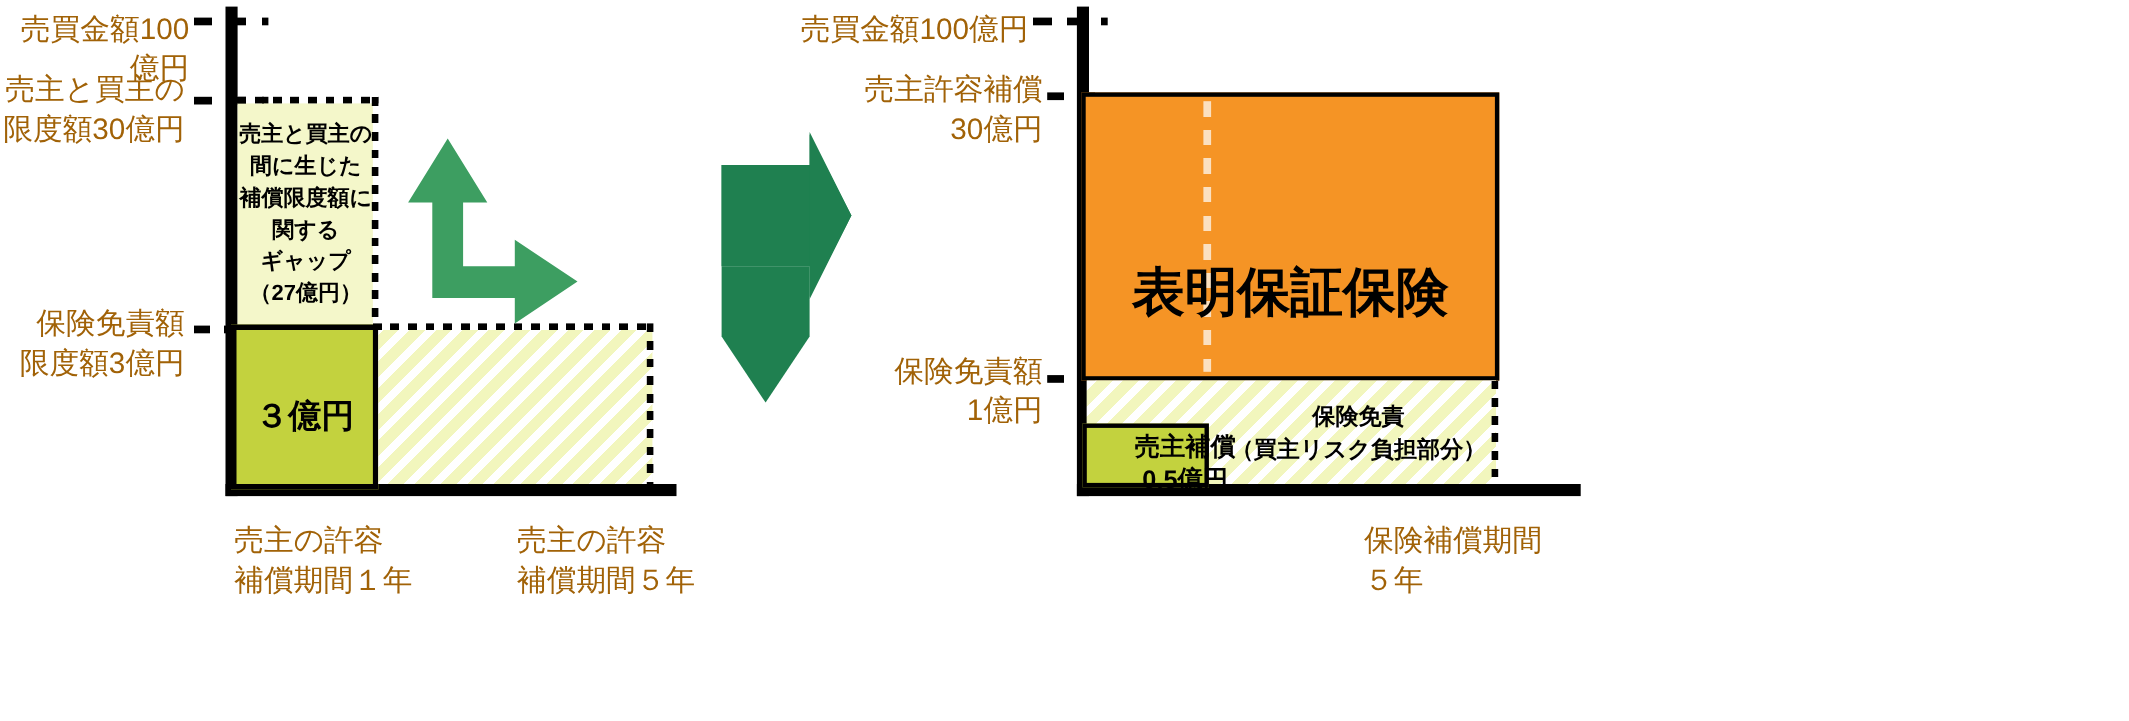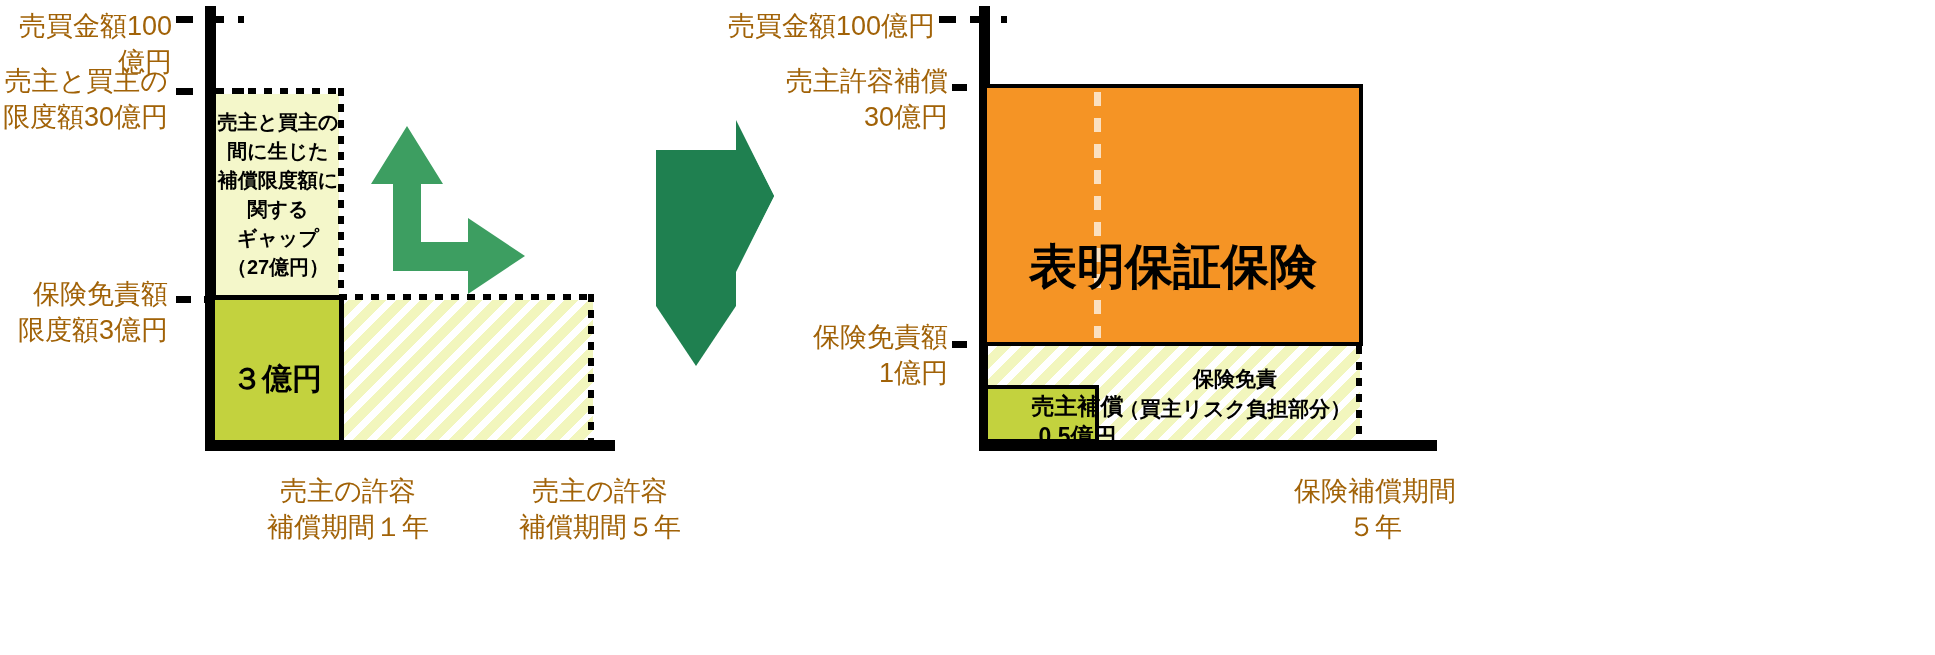--- a/index.html
+++ b/index.html
@@ -11,21 +11,21 @@
     overflow:hidden;
     position:relative;
   }
   #stage{position:absolute;left:0;top:0;width:1935px;height:655px;}
   .abs{position:absolute;}
   .lbl{
     font-size:27px;line-height:1.32;font-weight:400;color:#a16207;
     white-space:pre-line;letter-spacing:0px;
   }
   .lbl.right{text-align:right;}
-  .lbl.center{text-align:center;}
+  .lbl.center{}
   .axis-bar{background:#000000;}
   
   .tick{
     height:7px;background:
       repeating-linear-gradient(to right,#000 0 17px,transparent 17px 31px);
   }
   .tick.small{
     background:repeating-linear-gradient(to right,#000 0 15px,transparent 15px 28px);
   }
   

